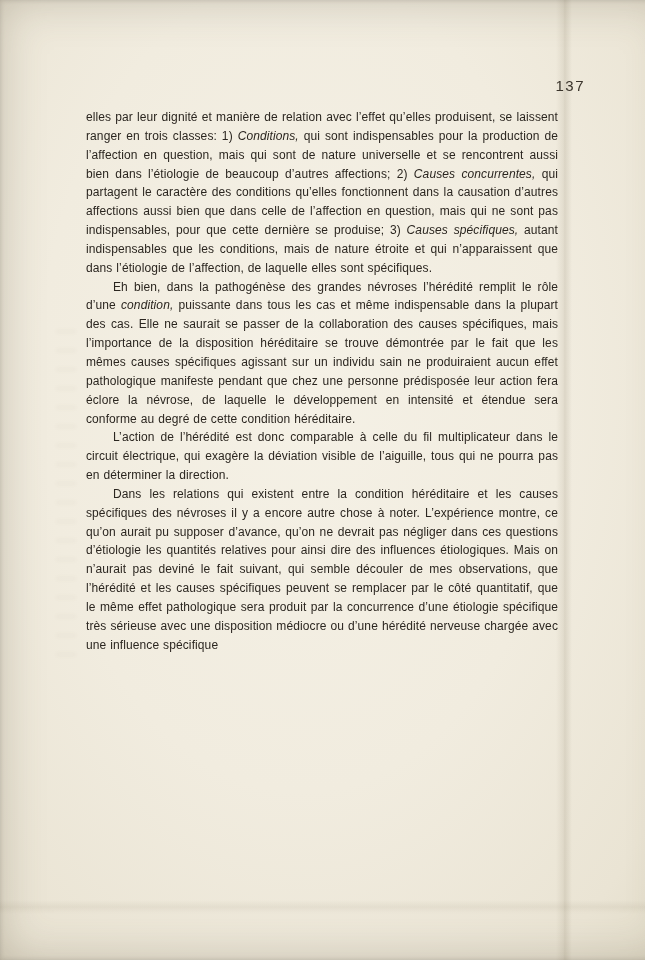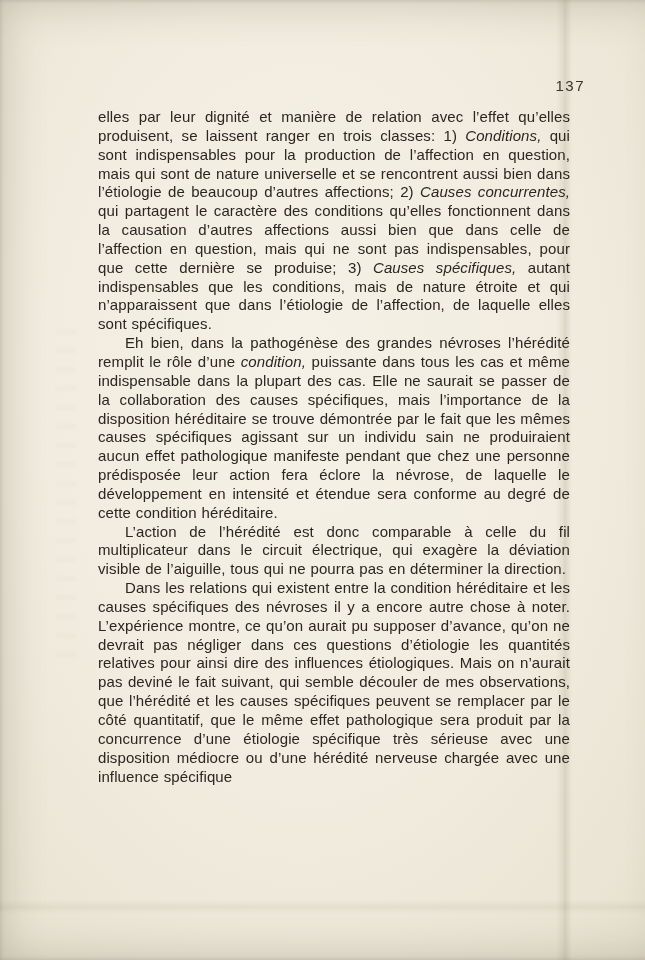--- a/index.html
+++ b/index.html
@@ -68,24 +68,24 @@
     position: absolute;
     top: 77px;
     right: 88px;
     font-size: 15px;
     letter-spacing: 1.5px;
     color: #3a342b;
   }
   .text-block {
     position: absolute;
     top: 108px;
-    left: 98px;
+    left: 86px;
     width: 472px;
     text-align: justify;
-    font-size: 15px;
+    font-size: 12px;
     line-height: 18.85px;
     letter-spacing: 0.1px;
     word-spacing: 0.5px;
     hyphens: auto;
     -webkit-hyphens: auto;
   }
   .para {
     margin: 0;
     text-indent: 27px;
   }

